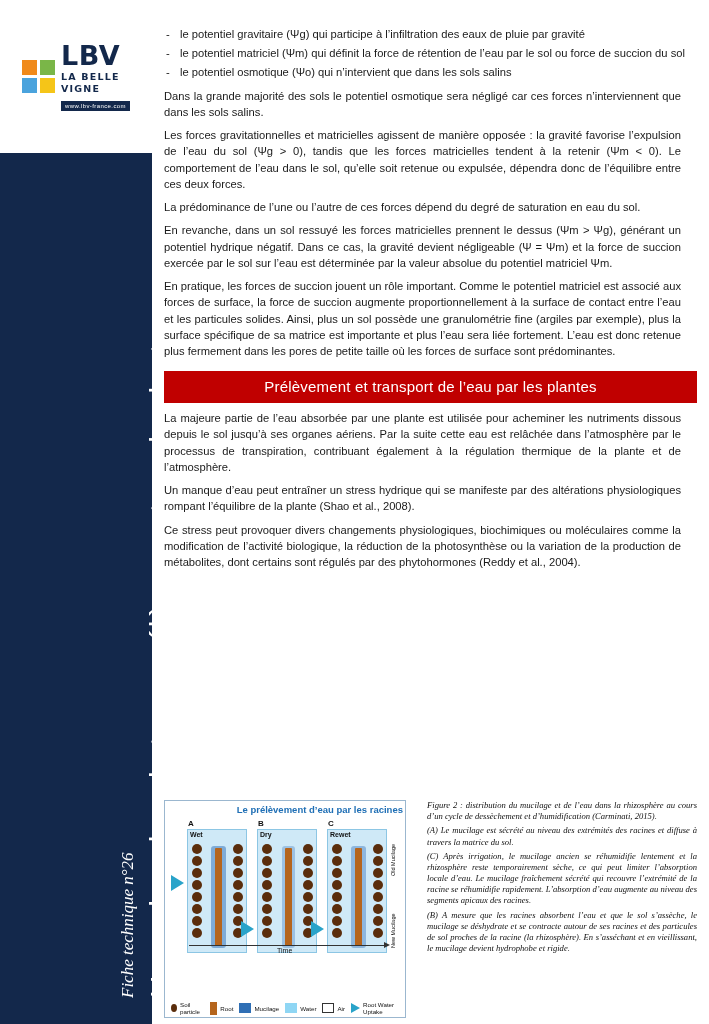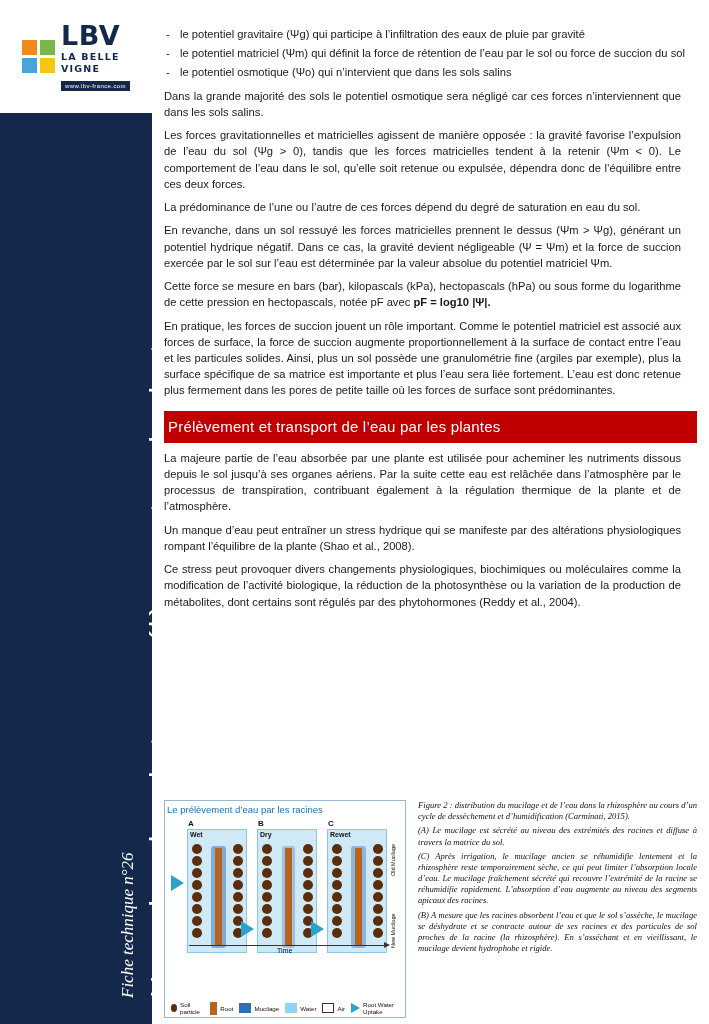--- a/index.html
+++ b/index.html
@@ -14,21 +14,21 @@
   }
 
   
   .sidebar {
     position: absolute; left: 0; top: 0;
     width: 152px; height: 1024px;
     background: #13284b;
   }
   .logo-box {
     position: absolute; left: 0; top: 0;
-    width: 152px; height: 113px;
+    width: 152px; height: 153px;
     background: #ffffff;
     display: flex; align-items: center; justify-content: center;
   }
   .logo-inner { display:flex; align-items:center; gap:6px; }
   .logo-squares {
     display: grid; grid-template-columns: 15px 15px; grid-template-rows: 15px 15px;
     gap: 3px;
   }
   .sq { width:15px; height:15px; }
   .sq.o { background:#f08a1b; }
@@ -113,43 +113,44 @@
     font-size: 12px;
     margin: 8px 0 6px 0;
   }
   b.inl { font-weight: bold; }
 
   
   .banner {
     margin-top: 12px;
     background: #c00000;
     color: #ffffff;
+    text-align: center;
     font-size: 15px;
     padding: 7px 4px 8px 4px;
     letter-spacing: 0.2px;
   }
 
   
   .figure-area {
     position: absolute; left: 164px; top: 800px;
     width: 533px; height: 218px;
     display: flex; gap: 8px;
   }
   .fig-left {
     width: 242px;
     border: 1px solid #9bb7cf;
     background: #ffffff;
     position: relative;
   }
   .fig-title {
     color: #1f6fb5;
     font-size: 9.5px;
-    text-align: left;
+    text-align: right;
     padding: 3px 2px 2px 2px;
-    font-weight: normal;
+    font-weight: bold;
   }
   .fig-canvas {
     position: relative;
     margin: 0 4px;
     height: 150px;
   }
   .panel {
     position: absolute;
     top: 12px;
     width: 60px; height: 124px;
@@ -227,21 +228,21 @@
 
   .fig-right {
     width: 283px;
     font-family: "Liberation Serif", serif;
     font-style: italic;
     font-size: 8.6px;
     line-height: 1.3;
     text-align: justify;
     color: #111;
   }
-  .fig-right p { margin: 0 0 3px 4px; }
+  .fig-right p { margin: 0 0 3px 13px; }
   .fig-right .cap-head { font-weight: normal; }
   .vlabel {
     position: absolute;
     font-size: 5.5px;
     color: #111;
     transform: rotate(-90deg);
     transform-origin: left top;
     white-space: nowrap;
   }
 </style>
@@ -281,23 +282,20 @@
   <ul class="bullets">
     <li>le potentiel gravitaire (Ψg) qui participe à l’infiltration des eaux de pluie par gravité</li>
     <li>le potentiel matriciel (Ψm) qui définit la force de rétention de l’eau par le sol ou force de succion du sol</li>
     <li>le potentiel osmotique (Ψo) qui n’intervient que dans les sols salins</li>
   </ul>
 
   <p class="body">Dans la grande majorité des sols le potentiel osmotique sera négligé car ces forces n’interviennent que dans les sols salins.</p>
   <p class="body">Les forces gravitationnelles et matricielles agissent de manière opposée : la gravité favorise l’expulsion de l’eau du sol (Ψg &gt; 0), tandis que les forces matricielles tendent à la retenir (Ψm &lt; 0). Le comportement de l’eau dans le sol, qu’elle soit retenue ou expulsée, dépendra donc de l’équilibre entre ces deux forces.</p>
   <p class="body">La prédominance de l’une ou l’autre de ces forces dépend du degré de saturation en eau du sol.</p>
   <p class="body">En revanche, dans un sol ressuyé les forces matricielles prennent le dessus (Ψm &gt; Ψg), générant un potentiel hydrique négatif. Dans ce cas, la gravité devient négligeable (Ψ = Ψm) et la force de succion exercée par le sol sur l’eau est déterminée par la valeur absolue du potentiel matriciel Ψm.</p>
-  <p class="body">
-    <span>Cette force se mesure en bars (bar), kilopascals (kPa), hectopascals (hPa) ou sous forme du logarithme de cette pression en hectopascals, notée pF avec </span><b class="inl">pF = log10 |Ψ|.</b>
-  </p>
   <p class="body">En pratique, les forces de succion jouent un rôle important. Comme le potentiel matriciel est associé aux forces de surface, la force de succion augmente proportionnellement à la surface de contact entre l’eau et les particules solides. Ainsi, plus un sol possède une granulométrie fine (argiles par exemple), plus la surface spécifique de sa matrice est importante et plus l’eau sera liée fortement. L’eau est donc retenue plus fermement dans les pores de petite taille où les forces de surface sont prédominantes.</p>
 
   <div class="banner">Prélèvement et transport de l’eau par les plantes</div>
 
   <p class="body">La majeure partie de l’eau absorbée par une plante est utilisée pour acheminer les nutriments dissous depuis le sol jusqu’à ses organes aériens. Par la suite cette eau est relâchée dans l’atmosphère par le processus de transpiration, contribuant également à la régulation thermique de la plante et de l’atmosphère.</p>
   <p class="body">Un manque d’eau peut entraîner un stress hydrique qui se manifeste par des altérations physiologiques rompant l’équilibre de la plante (Shao et al., 2008).</p>
   <p class="body">Ce stress peut provoquer divers changements physiologiques, biochimiques ou moléculaires comme la modification de l’activité biologique, la réduction de la photosynthèse ou la variation de la production de métabolites, dont certains sont régulés par des phytohormones (Reddy et al., 2004).</p>
 </div>
 
 <div class="figure-area">

